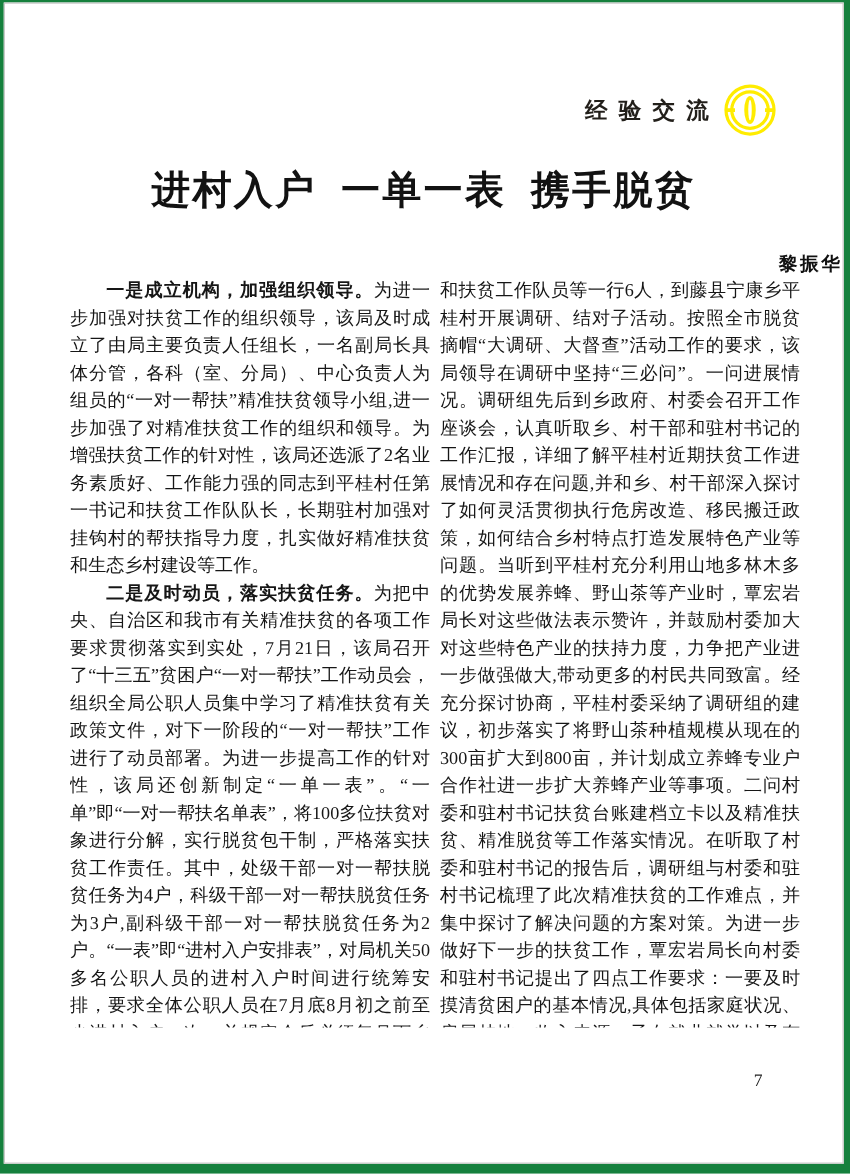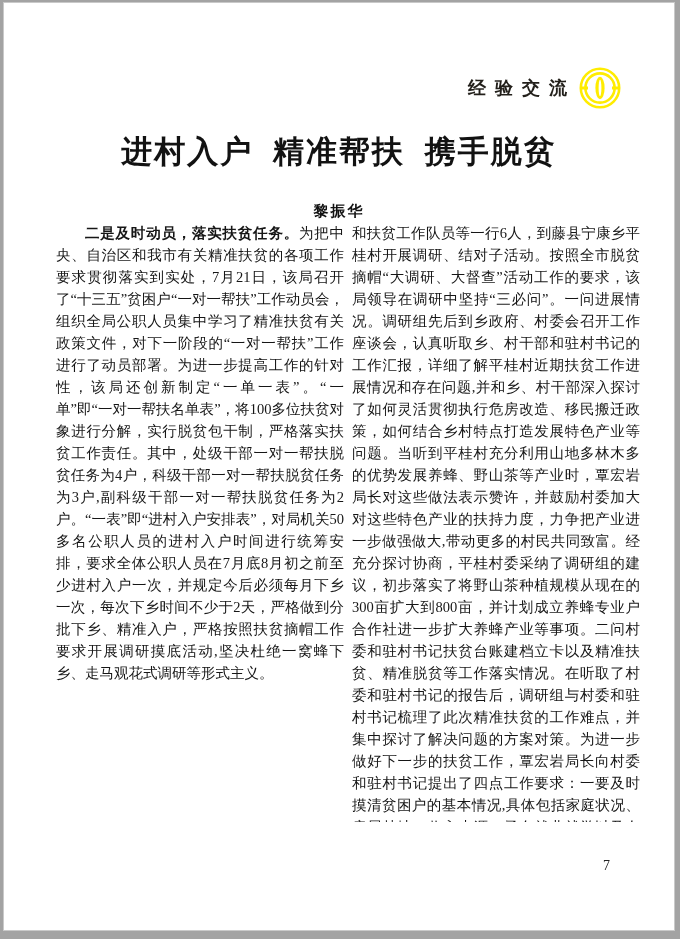--- a/index.html
+++ b/index.html
@@ -1,30 +1,30 @@
 <!DOCTYPE html>
 <html><head>
 <meta charset="utf-8">
 <style>
   html,body{margin:0;padding:0;background:#ffffff;}
-  .canvas{position:relative;width:680px;height:939px;background:#a3a3a3;overflow:hidden;
+  .canvas{position:relative;width:680px;height:939px;background:#15803d;overflow:hidden;
           font-family:"Liberation Serif","DejaVu Serif",serif;color:#1a1a1a;}
   .page-frame{position:absolute;left:3px;top:2px;width:672px;height:929px;
               border:1px solid #c9c9c9;background:#ffffff;box-sizing:border-box;}
   
   .section-header{position:absolute;top:60px;right:52px;height:50px;display:flex;align-items:center;}
   .section-label{font-family:"Liberation Sans","DejaVu Sans",sans-serif;
                  font-weight:bold;font-size:18px;letter-spacing:9px;color:#221f1a;margin-right:2px;}
   .union-logo{width:44px;height:44px;display:block;}
   
   .article-title{position:absolute;top:128px;left:0;width:100%;margin:0;text-align:center;
                  font-size:31px;font-weight:bold;color:#121212;letter-spacing:2px;word-spacing:10px;}
   .article-subtitle{position:absolute;top:172px;left:0;width:100%;text-align:center;
                     font-size:15.5px;font-weight:bold;color:#1c1c1c;letter-spacing:1.5px;}
-  .article-author{position:absolute;top:199px;left:0;width:100%;text-align:center;
+  .article-author{position:absolute;top:199px;left:0;width:100%;text-align:right;
                   font-size:15px;font-weight:bold;color:#111;letter-spacing:2px;}
   
   .columns{position:absolute;top:219px;left:52px;width:584px;height:600px;
            display:flex;gap:8px;}
   .col{width:288px;height:100%;overflow:hidden;}
   .col p{margin:0;font-size:14.5px;line-height:22px;text-align:justify;color:#161616;}
   .col p.indent{text-indent:2em;}
   .col p b{font-family:"Liberation Sans","DejaVu Sans",sans-serif;font-weight:bold;}
   
   .page-number{position:absolute;right:64px;bottom:56px;font-size:14px;color:#222;}
@@ -41,27 +41,28 @@
         <g fill="none" stroke="#ffec00" stroke-width="2.6">
           <circle cx="22" cy="22" r="19.2"></circle>
           <circle cx="22" cy="22" r="14.6"></circle>
           <path d="M3.5 22 h6.5 M34 22 h6.5" stroke-width="3"></path>
         </g>
         <ellipse cx="22" cy="22" rx="4.6" ry="11.2" fill="#ffec00"></ellipse>
         <ellipse cx="22" cy="22" rx="1.4" ry="8.2" fill="#ffffff"></ellipse>
       </svg>
     </div>
 
-    <h1 class="article-title">进村入户 精准帮扶 携手脱贫</h1>
+    <h1 class="article-title">进村入户 一单一表 携手脱贫</h1>
 
 
     <div class="article-author">黎振华</div>
 
     <div class="columns">
       <div class="col">
+        <p class="indent"><b>一是成立机构，加强组织领导。</b><span>为进一步加强对扶贫工作的组织领导，该局及时成立了由局主要负责人任组长，一名副局长具体分管，各科（室、分局）、中心负责人为组员的“一对一帮扶”精准扶贫领导小组,进一步加强了对精准扶贫工作的组织和领导。为增强扶贫工作的针对性，该局还选派了2名业务素质好、工作能力强的同志到平桂村任第一书记和扶贫工作队队长，长期驻村加强对挂钩村的帮扶指导力度，扎实做好精准扶贫和生态乡村建设等工作。</span></p>
         <p class="indent"><b>二是及时动员，落实扶贫任务。</b><span>为把中央、自治区和我市有关精准扶贫的各项工作要求贯彻落实到实处，7月21日，该局召开了“十三五”贫困户“一对一帮扶”工作动员会，组织全局公职人员集中学习了精准扶贫有关政策文件，对下一阶段的“一对一帮扶”工作进行了动员部署。为进一步提高工作的针对性，该局还创新制定“一单一表”。“一单”即“一对一帮扶名单表”，将100多位扶贫对象进行分解，实行脱贫包干制，严格落实扶贫工作责任。其中，处级干部一对一帮扶脱贫任务为4户，科级干部一对一帮扶脱贫任务为3户,副科级干部一对一帮扶脱贫任务为2户。“一表”即“进村入户安排表”，对局机关50多名公职人员的进村入户时间进行统筹安排，要求全体公职人员在7月底8月初之前至少进村入户一次，并规定今后必须每月下乡一次，每次下乡时间不少于2天，严格做到分批下乡、精准入户，严格按照扶贫摘帽工作要求开展调研摸底活动,坚决杜绝一窝蜂下乡、走马观花式调研等形式主义。</span></p>
 
       </div>
       <div class="col">
         <p><span>和扶贫工作队员等一行6人，到藤县宁康乡平桂村开展调研、结对子活动。按照全市脱贫摘帽“大调研、大督查”活动工作的要求，该局领导在调研中坚持“三必问”。一问进展情况。调研组先后到乡政府、村委会召开工作座谈会，认真听取乡、村干部和驻村书记的工作汇报，详细了解平桂村近期扶贫工作进展情况和存在问题,并和乡、村干部深入探讨了如何灵活贯彻执行危房改造、移民搬迁政策，如何结合乡村特点打造发展特色产业等问题。当听到平桂村充分利用山地多林木多的优势发展养蜂、野山茶等产业时，覃宏岩局长对这些做法表示赞许，并鼓励村委加大对这些特色产业的扶持力度，力争把产业进一步做强做大,带动更多的村民共同致富。经充分探讨协商，平桂村委采纳了调研组的建议，初步落实了将野山茶种植规模从现在的300亩扩大到800亩，并计划成立养蜂专业户合作社进一步扩大养蜂产业等事项。二问村委和驻村书记扶贫台账建档立卡以及精准扶贫、精准脱贫等工作落实情况。在听取了村委和驻村书记的报告后，调研组与村委和驻村书记梳理了此次精准扶贫的工作难点，并集中探讨了解决问题的方案对策。为进一步做好下一步的扶贫工作，覃宏岩局长向村委和驻村书记提出了四点工作要求：一要及时摸清贫困户的基本情况,具体包括家庭状况、房屋林地、收入来源、子女就业就学以及有无电视、有无网络、有无参保等方面情况。二要尽快完善贫困户档案和入户联系卡，配置好专业的档案柜，做到一户一本台账，一户一个脱贫计划，一户一套扶贫措施；三要创新扶贫工作方式方法，以有利于构建和谐社会、有利于促进经济发展、有利于提高群众生活水平为原则，创新做好危房改造、移民搬迁等工作；四要发展壮大村级集体经济，鼓励村民通过土地合作、劳务合作和技术合作等形式，建立各种专业合作社，进一步发展种植业、养殖业、加工业等特色产业。三问扶贫对象生活情况。为深入了解扶贫对象的生活情况，该局领导干部分别到各自挂钩的帮扶对象家中，对照贫困户“八有一超”、贫困村“十一有一低于”以及贫困县“九有一低于”脱贫摘帽指标，详细了解了贫困户的家庭生活、收入来源、生活困难等方面情况，</span></p>
       </div>
     </div>
 
     <div class="page-number">7</div>
   </div>

